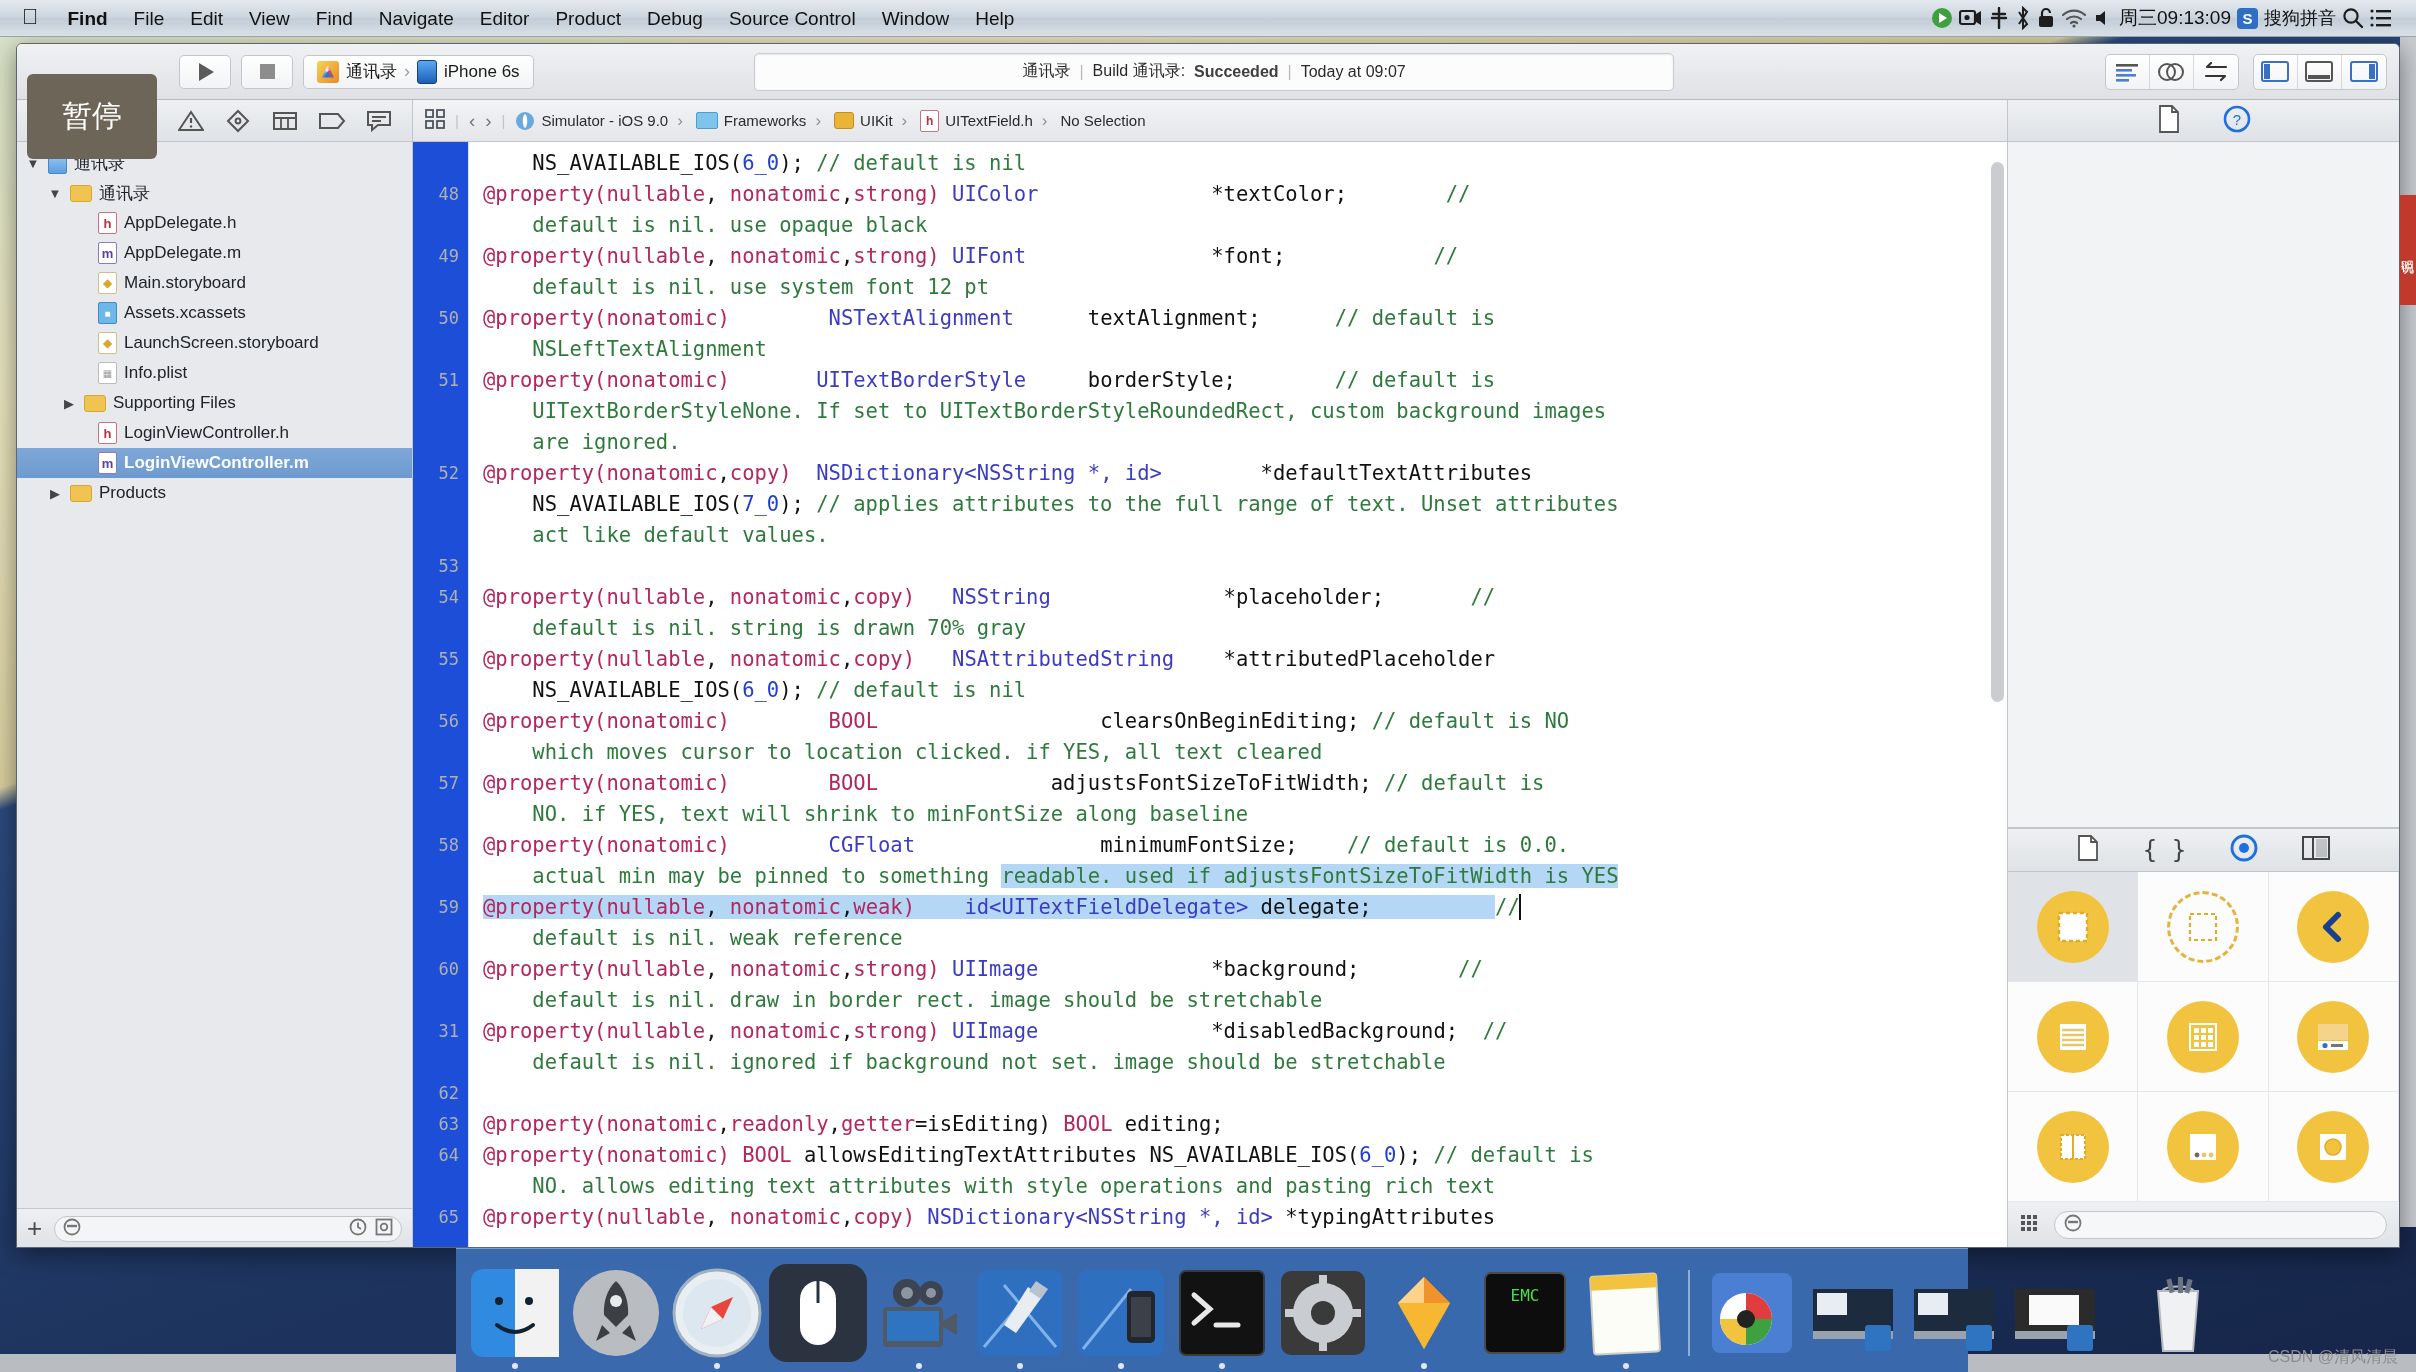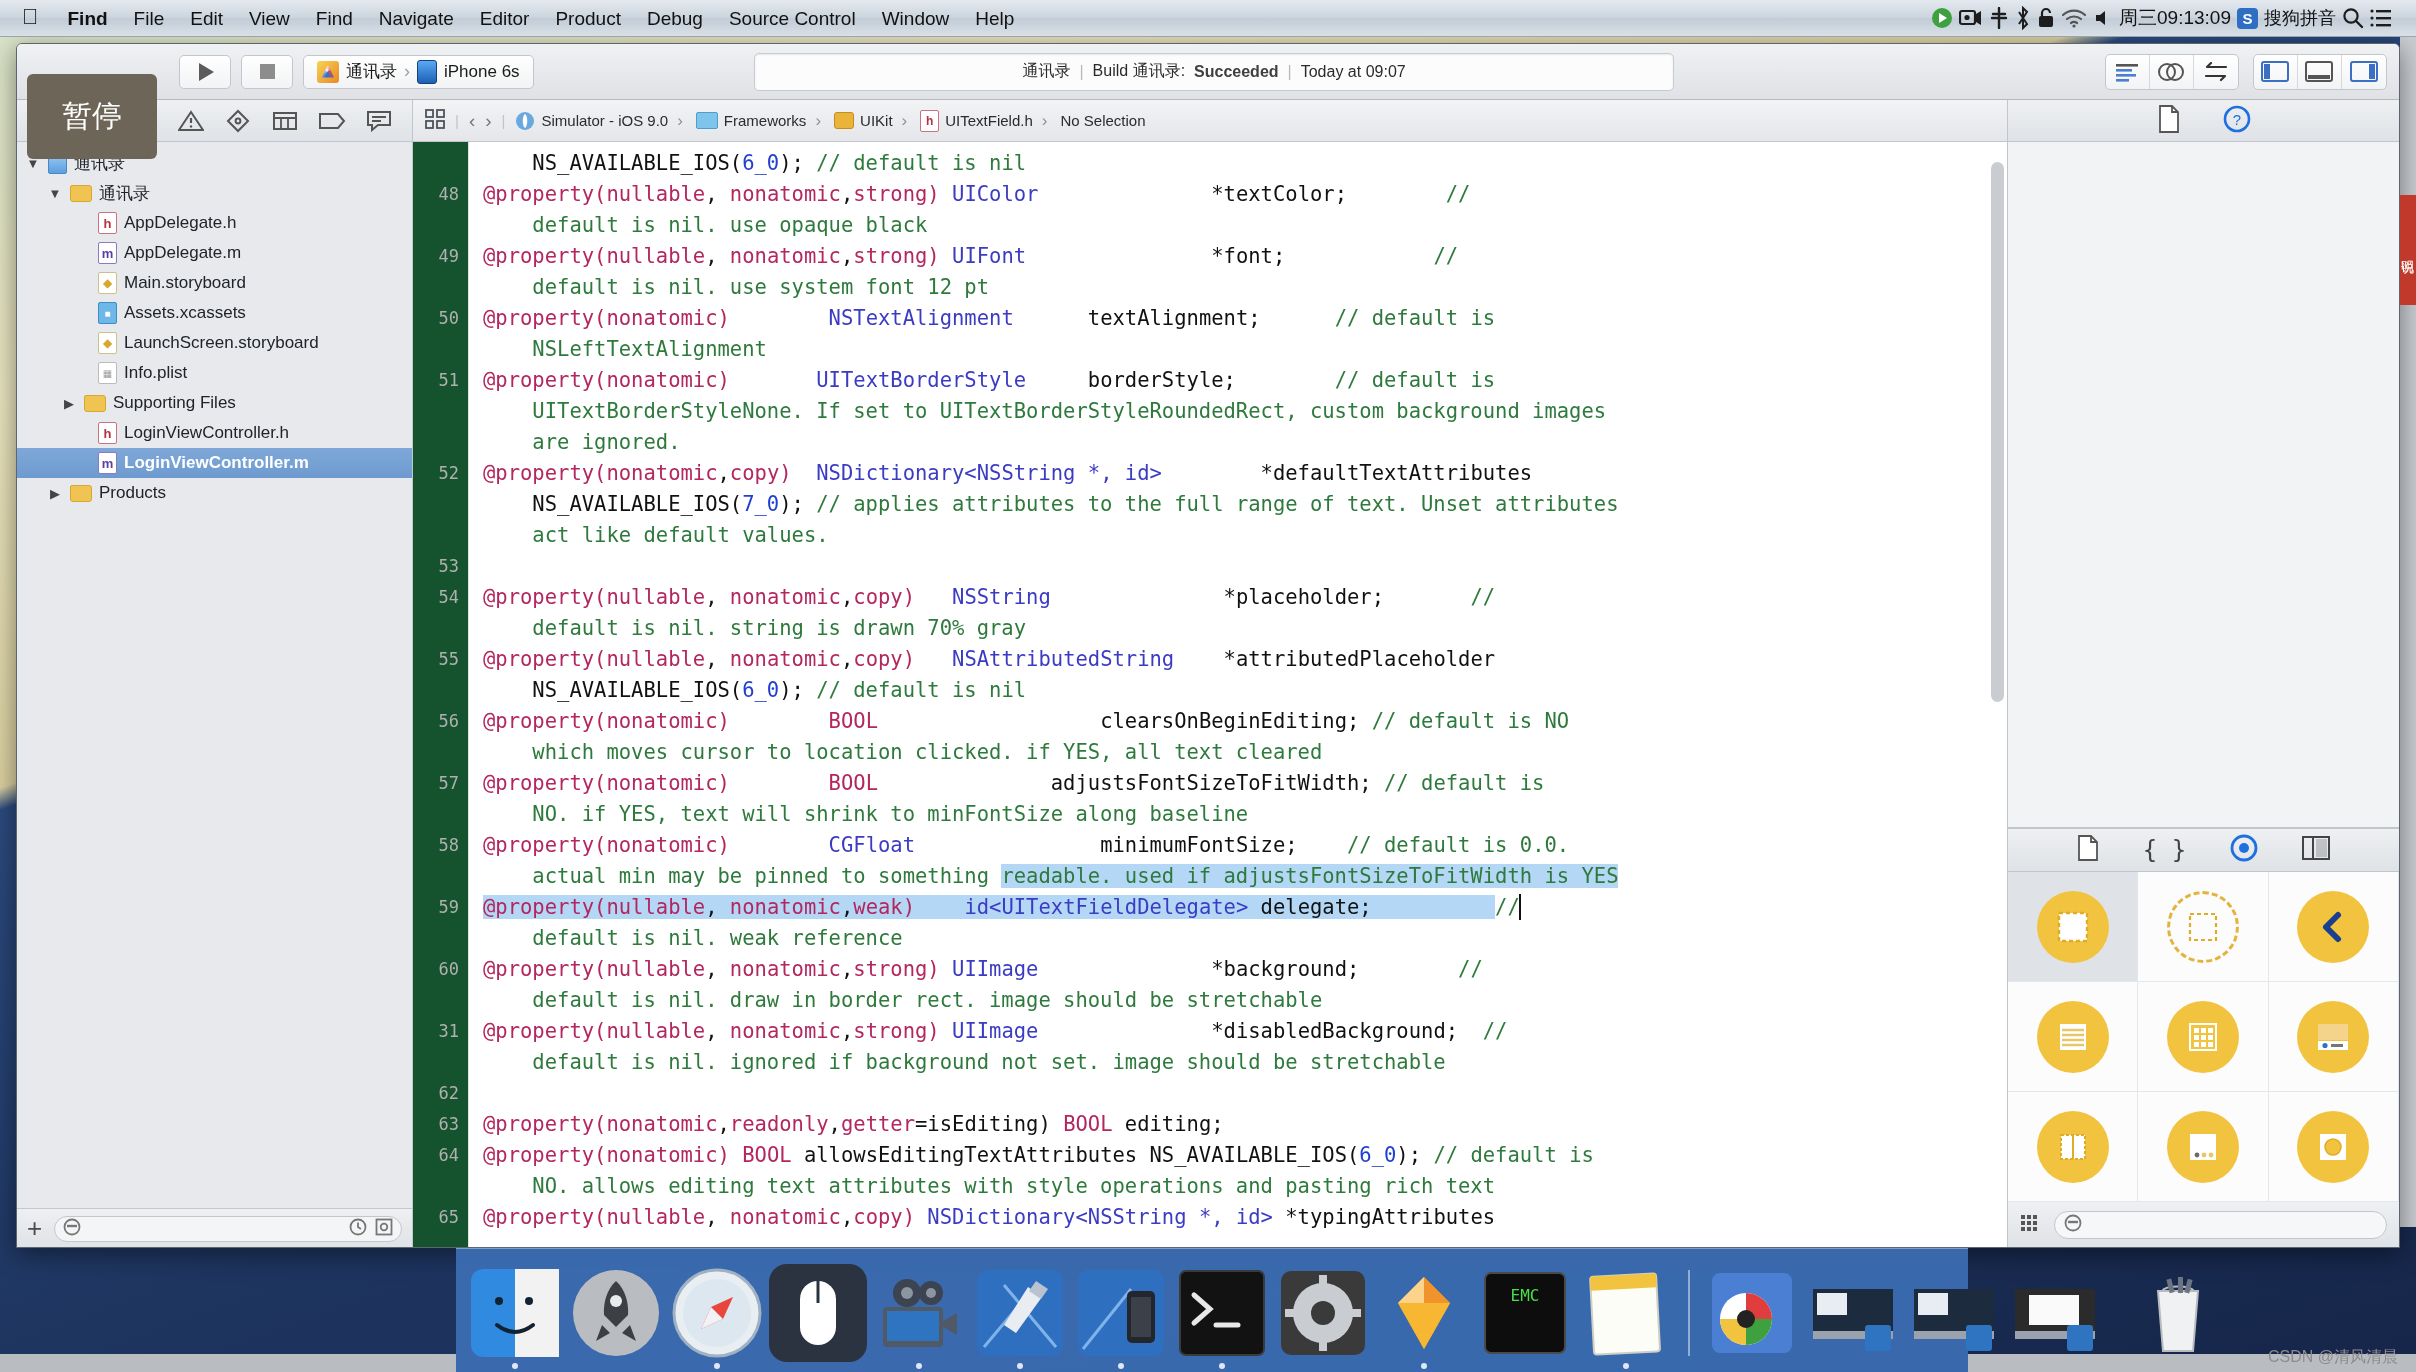--- a/index.html
+++ b/index.html
@@ -97,21 +97,21 @@
 
   
   #editor { flex:1; display:flex; flex-direction:column; background:#fff; min-width:0; }
   #jumpbar { height:42px; background:linear-gradient(180deg,#f2f3f5,#e4e6ea);
     border-bottom:1px solid #c2c6cc; display:flex; align-items:center;
     gap:10px; padding:0 12px; font-size:15px; color:#2b2b2b; white-space:nowrap; }
   .jb-chev { color:#6f757c; font-size:19px; }
   .crumb { display:flex; align-items:center; gap:6px; }
   .crumb .sep { color:#8b9199; font-size:17px; margin:0 3px; }
   #code { flex:1; display:flex; overflow:hidden; position:relative; background:#fff; }
-  #gutter { width:56px; flex:none; background:#14532d; border-right:1px solid #e2e2e2;
+  #gutter { width:56px; flex:none; background:#1d4ed8; border-right:1px solid #e2e2e2;
     text-align:right; padding:6px 9px 0 0; font-family:"DejaVu Sans Mono","Liberation Mono",monospace;
     font-size:17px; color:#b0b0b0; }
   #gutter div { height:31px; line-height:31px; }
   #codetext { flex:1; padding:6px 0 0 14px; font-family:"DejaVu Sans Mono","Liberation Mono",monospace;
     font-size:20.5px; line-height:31px; color:#111; white-space:pre; overflow:hidden; }
   #codetext .ln { height:31px; }
   .kw { color:#b3265e; }        
   .ty { color:#3b3bc4; }        
   .cm { color:#2e7a3c; }        
   .nm { color:#111; }

